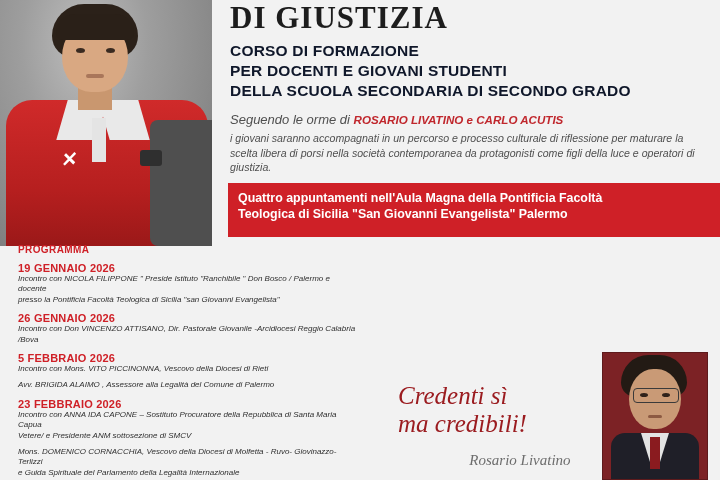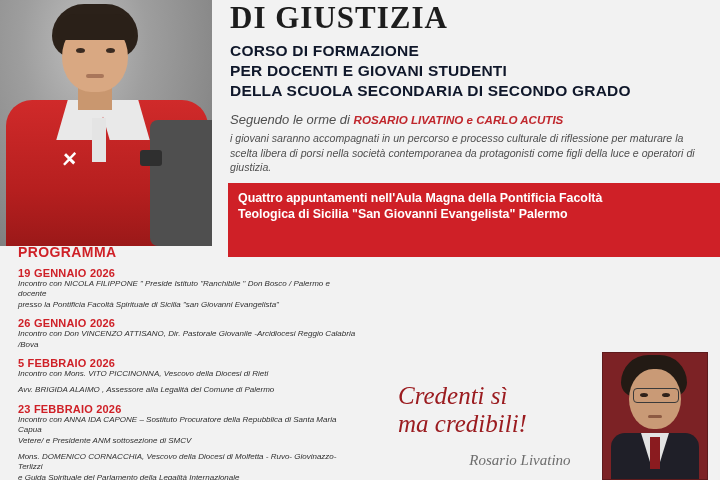--- a/index.html
+++ b/index.html
@@ -55,34 +55,34 @@
   }
   .para{
     margin-top:11px;color:#4f4f4f;font-size:10.6px;line-height:1.37;
     font-style:italic;
   }
   .para .lead{font-size:13px;}
   .para .red{color:#c0272d;font-weight:bold;font-style:italic;font-size:11.6px;}
 
   
   .red-band{
-    position:absolute;left:228px;top:183px;right:0;height:74px;
+    position:absolute;left:228px;top:183px;right:0;height:54px;
     background:#cf2027;color:#fff;padding:7px 10px 0 10px;box-sizing:border-box;
     font-weight:bold;font-size:12.4px;line-height:1.32;
   }
 
   
   .anno{
     position:absolute;left:452px;top:252px;color:#5f5f5f;font-weight:bold;
     font-size:16px;letter-spacing:.4px;
   }
 
   
   .prog-wrap{position:absolute;left:18px;top:244px;width:340px;}
-  .prog-title{color:#cf2027;font-weight:bold;font-size:14px;letter-spacing:.4px;}
+  .prog-title{color:#cf2027;font-weight:bold;font-size:10px;letter-spacing:.4px;}
   .ev{margin-top:7px;}
   .ev-date{color:#cf2027;font-weight:bold;font-size:11px;letter-spacing:.2px;}
   .ev-line{color:#2f2f2f;font-size:8px;line-height:1.3;font-style:italic;}
 
   
   .portrait{
     position:absolute;right:12px;top:352px;width:104px;height:126px;
     background:#7c2225;overflow:hidden;border:1px solid #5e1a1c;
   }
   .p-hair{position:absolute;left:18px;top:2px;width:66px;height:42px;border-radius:34px 34px 18px 18px;background:#231a14;}
@@ -149,21 +149,21 @@
     <div>Teologica di Sicilia "San Giovanni Evangelista" Palermo</div>
   </div>
 
 
   <div class="prog-wrap">
     <div class="prog-title">PROGRAMMA</div>
 
     <div class="ev">
       <div class="ev-date">19 GENNAIO 2026</div>
       <div class="ev-line">Incontro con NICOLA FILIPPONE " Preside Istituto "Ranchibile " Don Bosco / Palermo  e docente</div>
-      <div class="ev-line">presso la Pontificia Facoltà Spirituale di Sicilia "san Giovanni Evangelista"</div>
+      <div class="ev-line">presso la Pontificia Facoltà Teologica di Sicilia "san Giovanni Evangelista"</div>
     </div>
 
     <div class="ev">
       <div class="ev-date">26 GENNAIO 2026</div>
       <div class="ev-line">Incontro con Don VINCENZO ATTISANO, Dir. Pastorale Giovanile -Arcidiocesi Reggio Calabria /Bova</div>
     </div>
 
     <div class="ev">
       <div class="ev-date">5 FEBBRAIO 2026</div>
       <div class="ev-line">Incontro con Mons. VITO PICCINONNA, Vescovo della Diocesi di Rieti</div>

